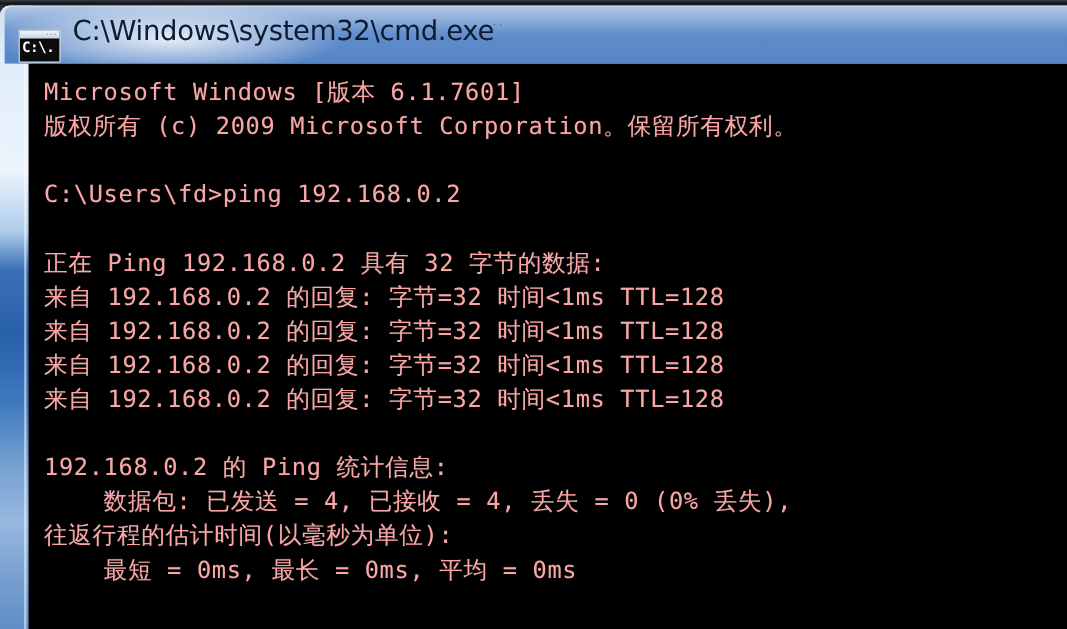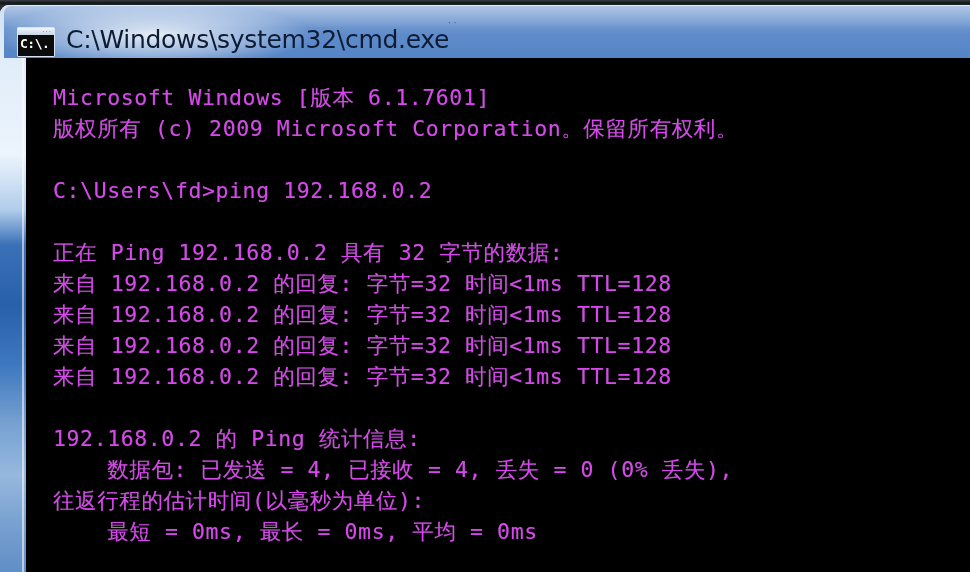--- a/index.html
+++ b/index.html
@@ -148,21 +148,21 @@
     color: #ffffff;
     font-size: 13px;
     font-weight: bold;
     font-family: "DejaVu Sans Mono", monospace;
     letter-spacing: -0.5px;
   }
 
   #window-title {
     position: absolute;
     left: 62px;
-    top: 20px;
+    top: 8px;
     font-family: "DejaVu Sans", sans-serif;
     font-size: 25px;
     color: #0d1c33;
     white-space: nowrap;
     letter-spacing: -0.3px;
   }
 
   
   #console {
     position: absolute;
@@ -170,22 +170,22 @@
     top: 53px;
     width: 952px;
     height: 514px;
     background: #000000;
     overflow: hidden;
   }
   #console-text {
     position: absolute;
     left: 10px;
     top: 7px;
-    margin: 17px;
-    color: #d946ef;
+    margin: 4px;
+    color: #fca5a5;
     font-family: "DejaVu Sans Mono", monospace;
     font-size: 21.5px;
     line-height: 31px;
     white-space: pre;
     letter-spacing: 0.6px;
     text-shadow: 0 0 1px rgba(255,255,255,0.25);
   }
 </style>
 </head>
 <body>

